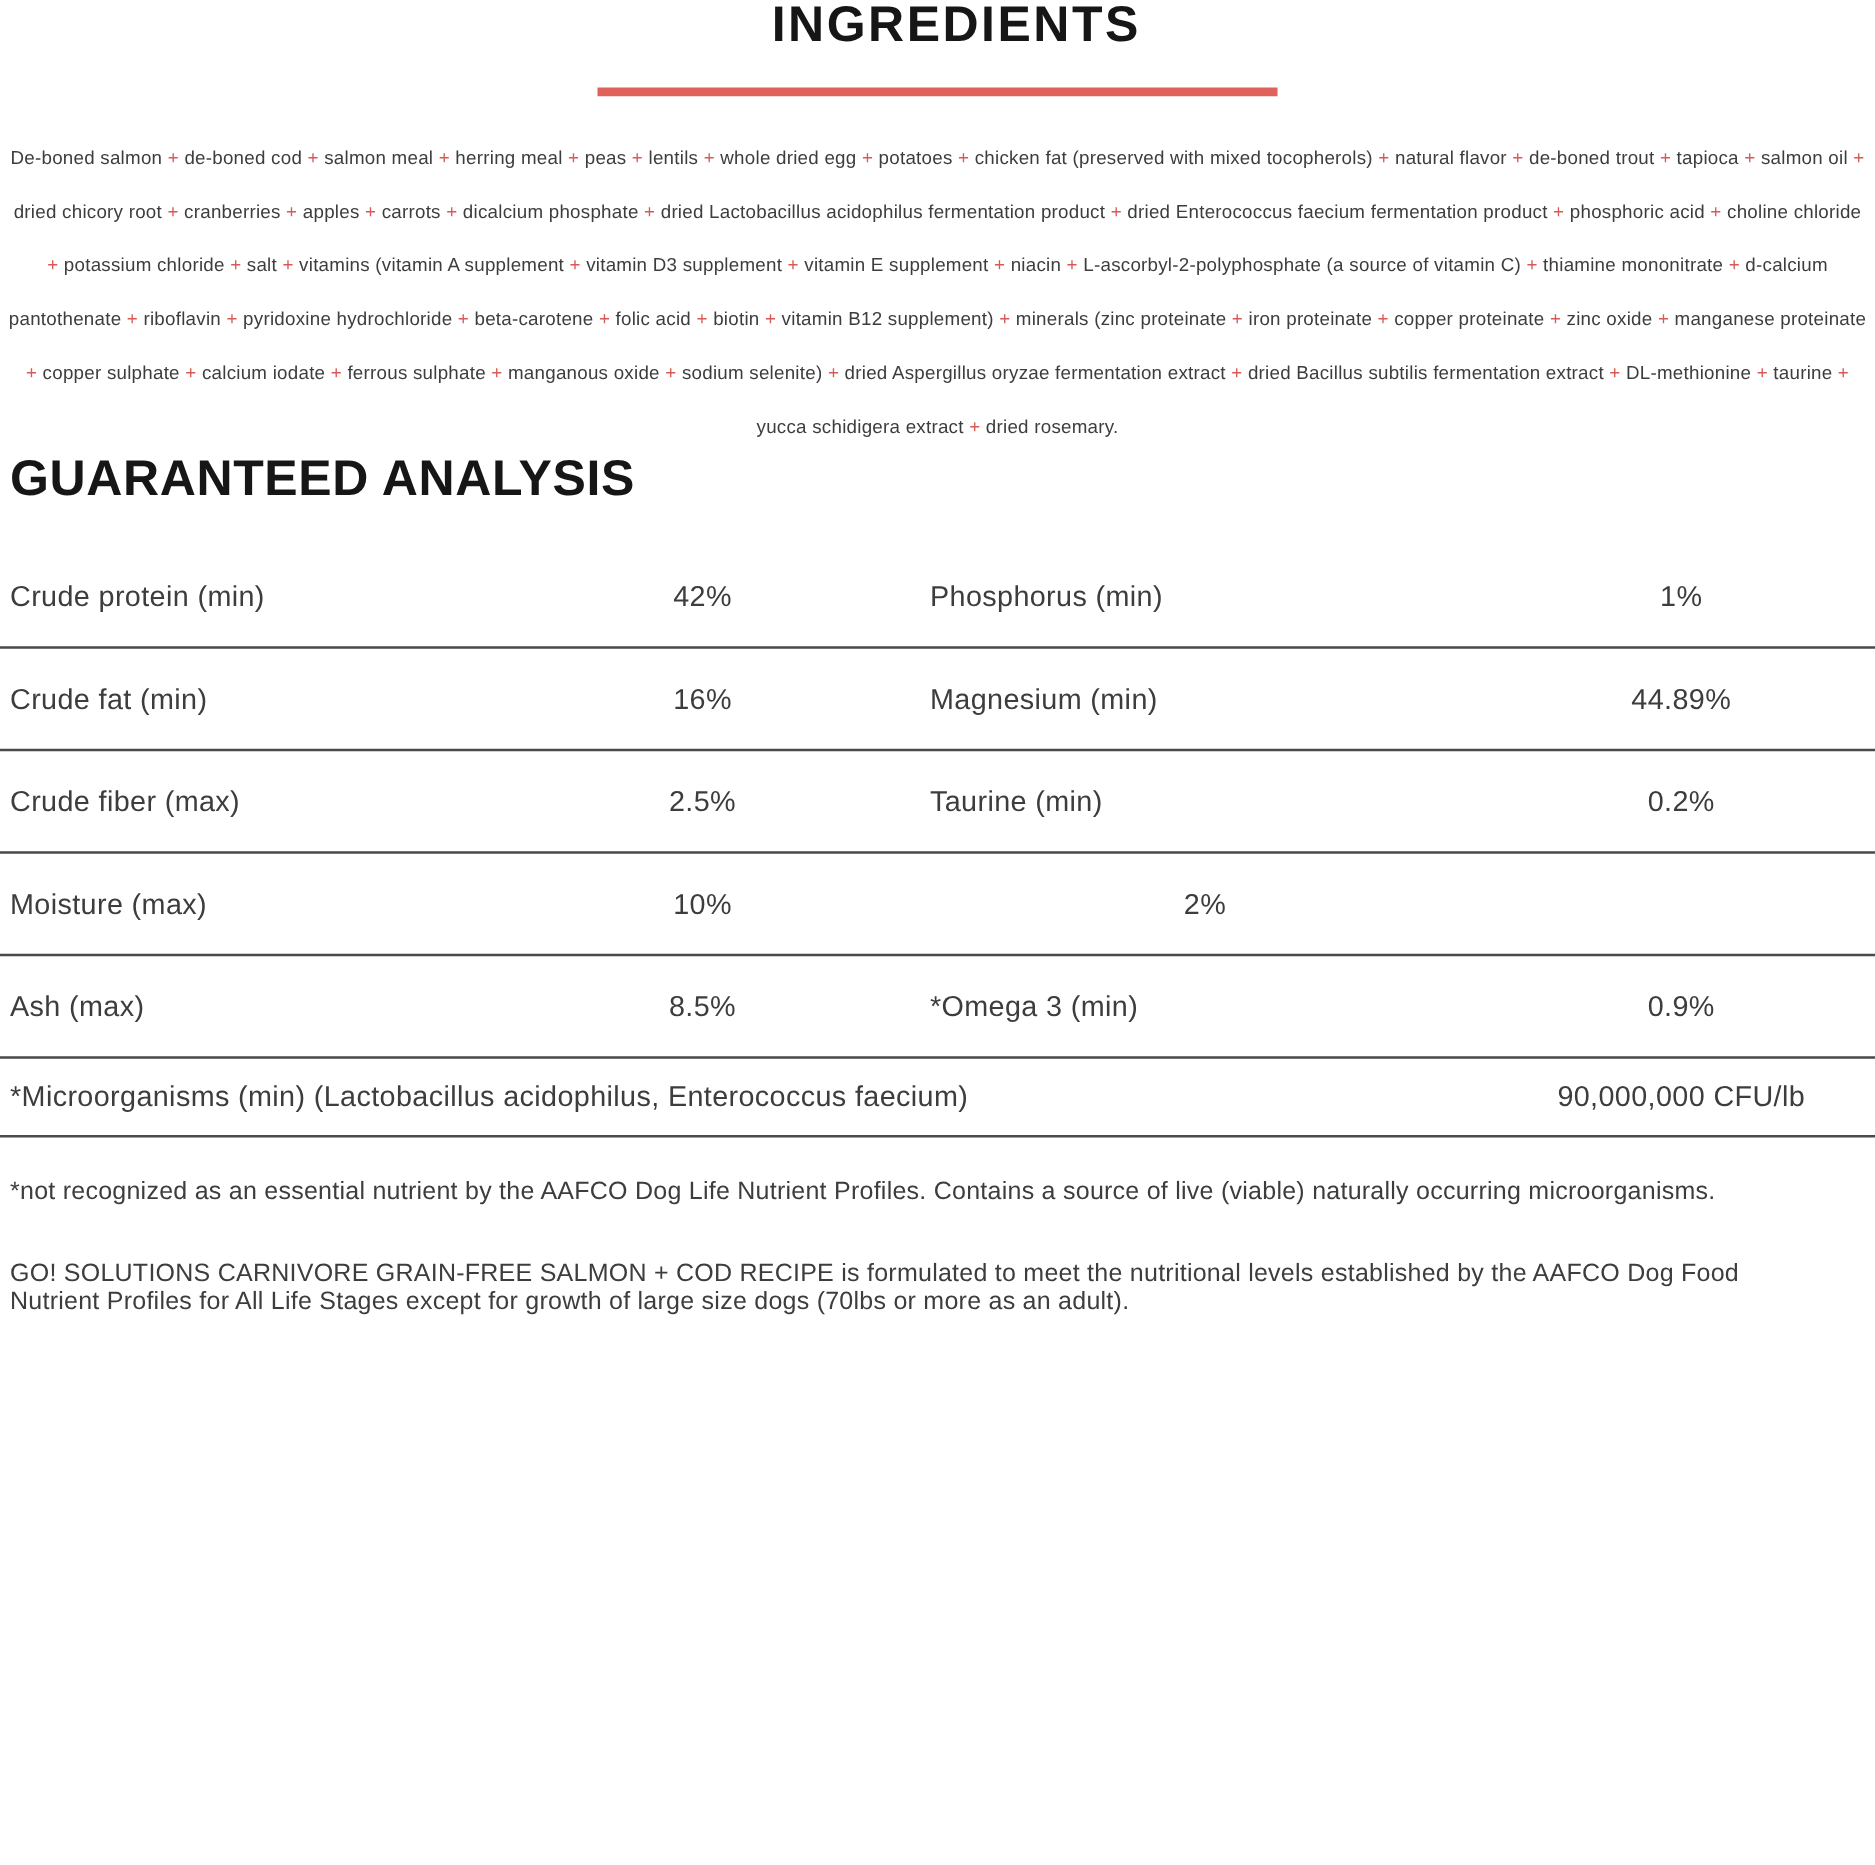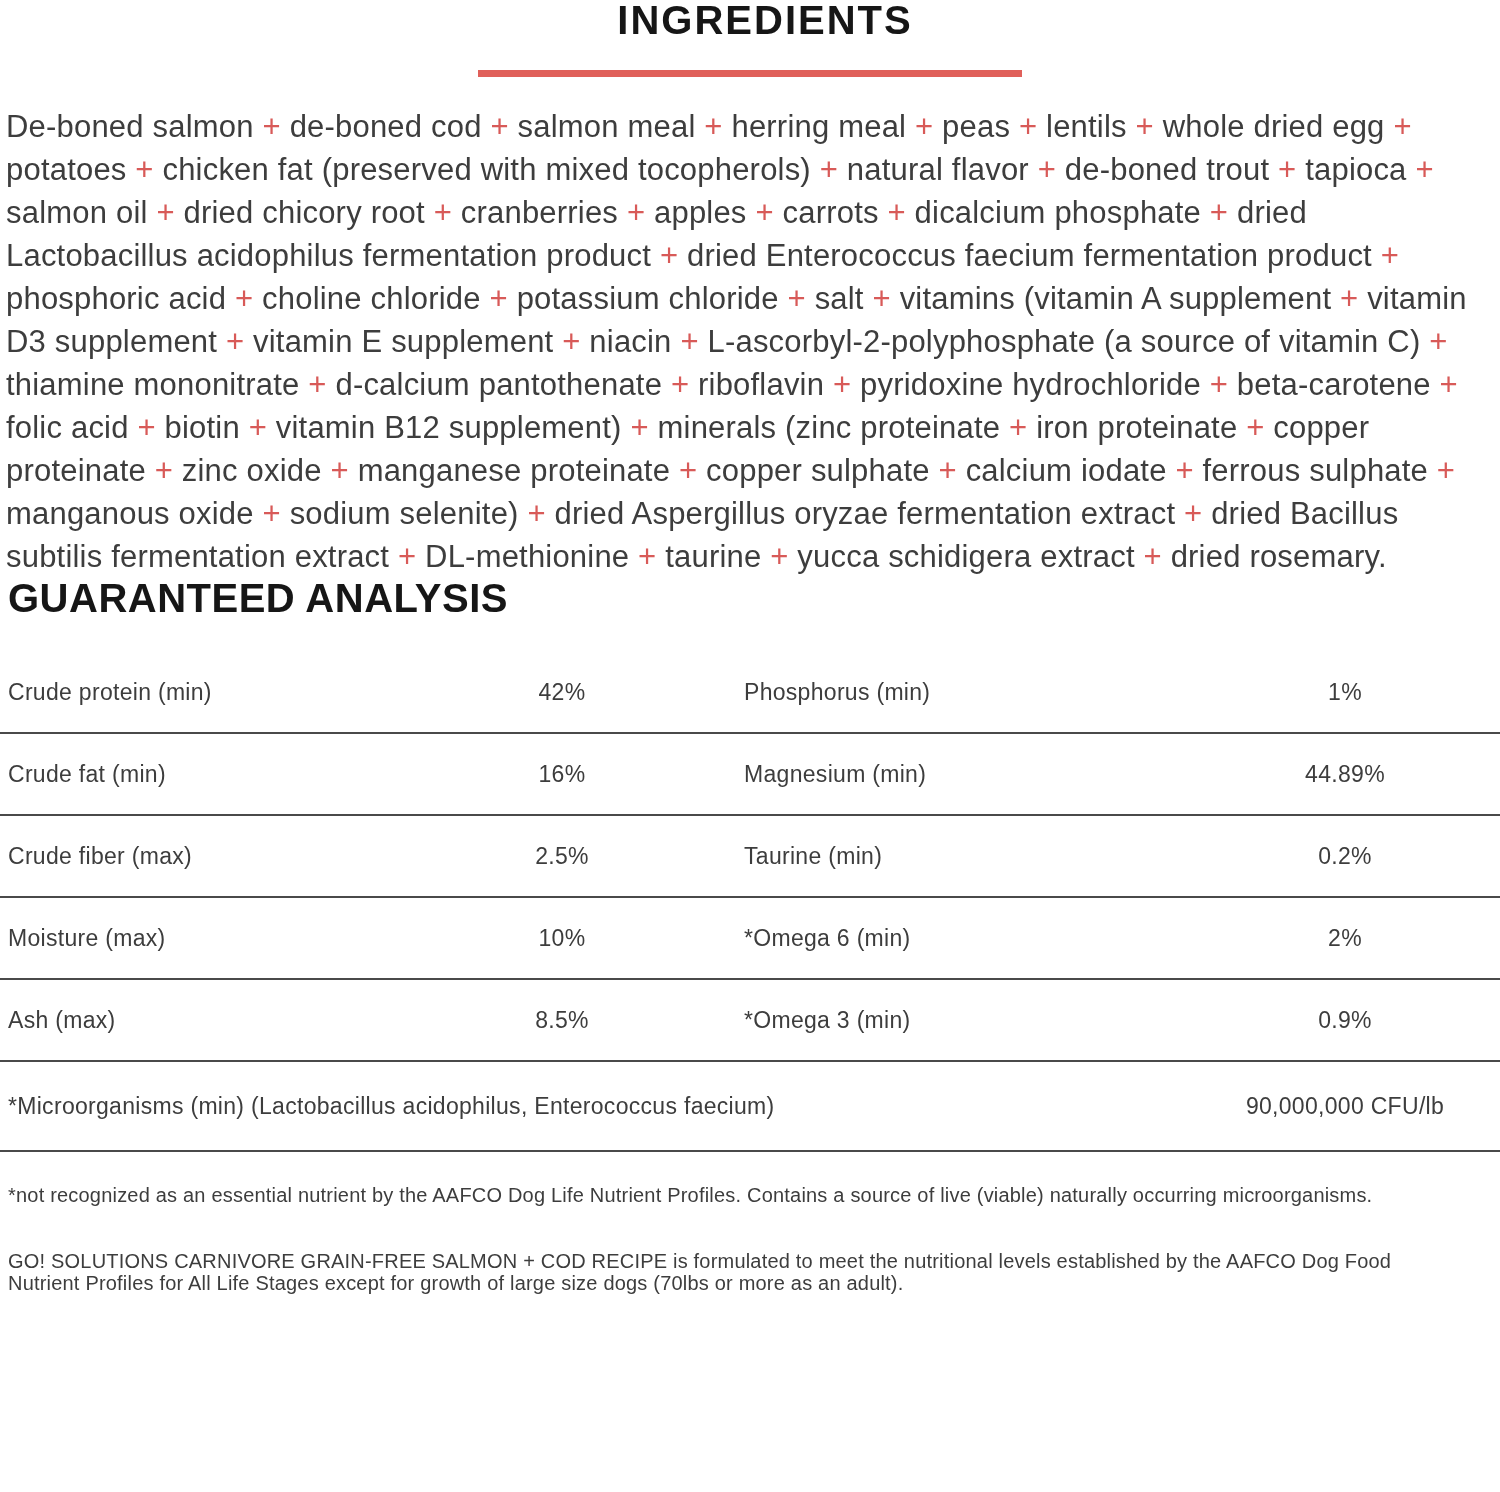--- a/index.html
+++ b/index.html
@@ -27,21 +27,22 @@
     padding-left:30px;
   }
   .red-bar{
     width:544px;height:7px;
     background:var(--accent-red);
     margin:30px auto 0 auto;
   }
   .ingredients-text{
     margin-top:28px;
     padding:0 6px;
-    font-size:31px;
+    text-align:center;
+    font-size:15px;
     line-height:43px;
     letter-spacing:0.2px;
     color:var(--text-body);
   }
   .plus{color:var(--plus-red);}
   .ga-title{
     padding-left:8px;
     font-size:40px;
     font-weight:800;
     letter-spacing:0.5px;
@@ -57,21 +58,21 @@
     align-items:center;
     height:82px;
     padding:0 8px;
     border-bottom:2px solid var(--divider);
     font-size:23px;
     letter-spacing:0.3px;
     gap:14px;
   }
   .ga-row .label{text-align:left;}
   .ga-row .value{text-align:center;}
-  .ga-row.full{height:90px;}
+  .ga-row.full{height:63px;}
   .ga-row.full .label{grid-column:1 / 5;}
   .ga-row.full .value{grid-column:5;}
   .footnote{
     margin-top:30px;
     padding:0 8px;
     font-size:20px;
     line-height:26px;
     letter-spacing:0.2px;
   }
   .aafco{
@@ -118,21 +119,20 @@
       <div class="value">2.5%</div>
       <div></div>
       <div class="label">Taurine (min)</div>
       <div class="value">0.2%</div>
     </div>
 
     <div class="ga-row">
       <div class="label">Moisture (max)</div>
       <div class="value">10%</div>
       <div></div>
-      <div class="label">*Omega 6 (min)</div>
       <div class="value">2%</div>
     </div>
 
     <div class="ga-row">
       <div class="label">Ash (max)</div>
       <div class="value">8.5%</div>
       <div></div>
       <div class="label">*Omega 3 (min)</div>
       <div class="value">0.9%</div>
     </div>

